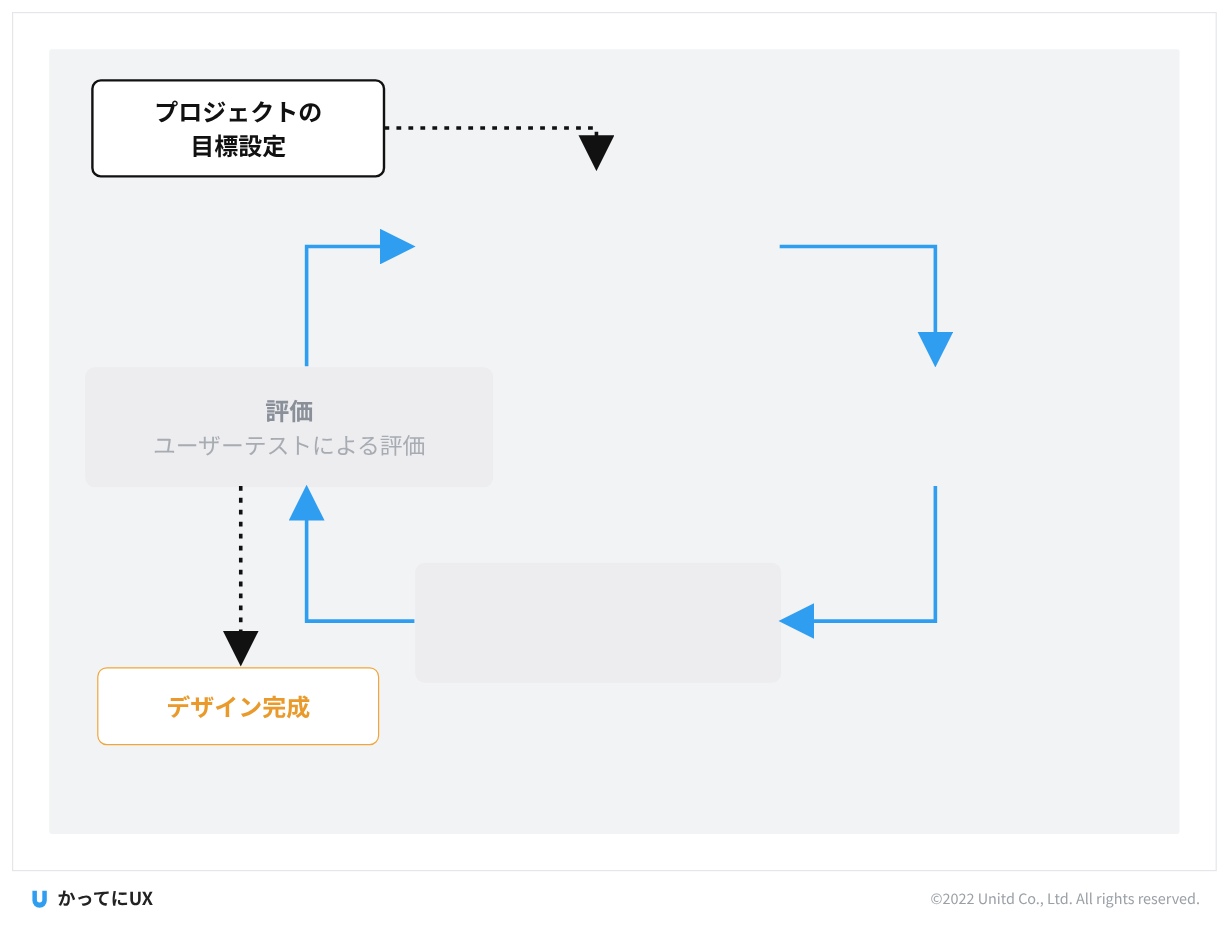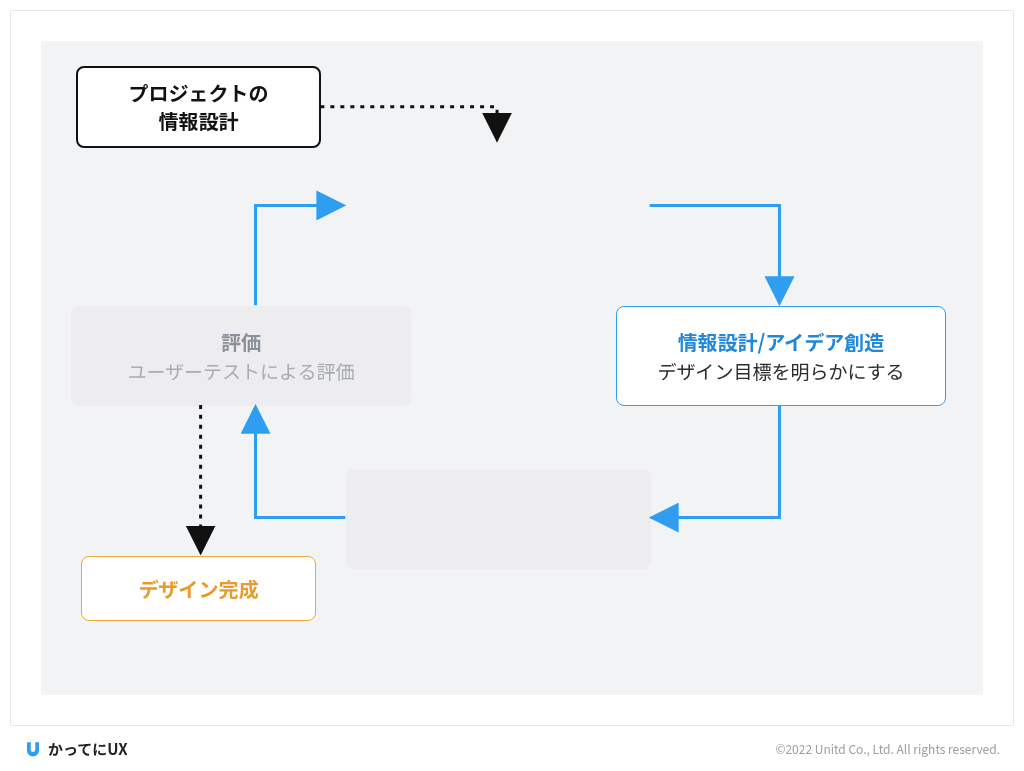--- a/index.html
+++ b/index.html
@@ -27,28 +27,24 @@
 </style>
 </head>
 <body>
 
 <div class="page">
   <div class="outer">
     <div class="inner"></div>
 
     <div class="node goal" style="left:65px;top:55px;width:245px;height:82px">
       <div class="t">プロジェクトの</div>
-      <div class="t">情報設計</div>
+      <div class="t">目標設定</div>
     </div>
 
 
-    <div class="node hl" style="left:605px;top:295px;width:330px;height:100px">
-      <div class="t">情報設計/アイデア創造</div>
-      <div class="s">デザイン目標を明らかにする</div>
-    </div>
 
     <div class="node gray" style="left:335px;top:458px;width:305px;height:100px">
     </div>
 
     <div class="node gray" style="left:60px;top:295px;width:340px;height:100px">
       <div class="t">評価</div>
       <div class="s">ユーザーテストによる評価</div>
     </div>
 
     <div class="node done" style="left:70px;top:545px;width:235px;height:65px">

